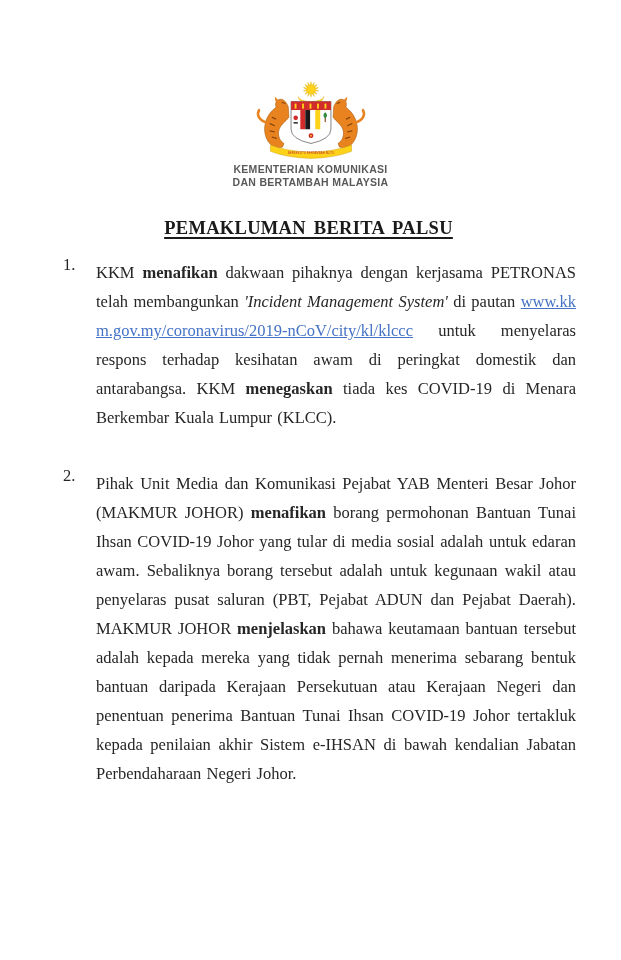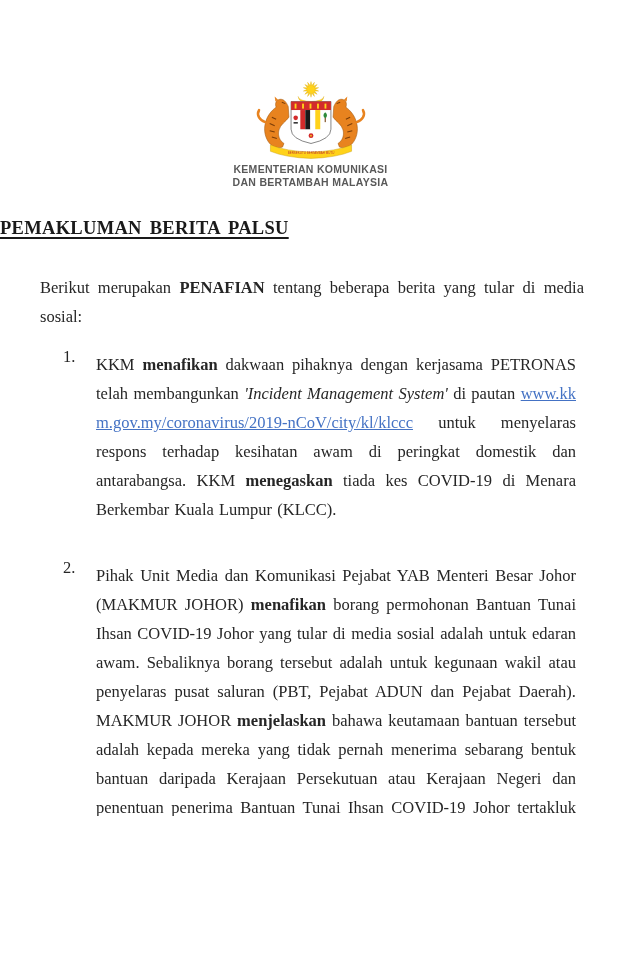--- a/index.html
+++ b/index.html
@@ -8,21 +8,21 @@
     font-family:"Liberation Serif", serif;color:#262626;overflow:hidden;
   }
   .masthead{padding-top:78px;text-align:center;}
   .crest{width:122px;height:84px;display:block;margin:0 auto;}
   .ministry{
     margin-top:1px;font-family:"Liberation Sans", sans-serif;
     font-size:10.5px;font-weight:700;color:#595959;
     letter-spacing:0.3px;line-height:12.5px;
   }
   .title{
-    margin:30px 4px 0 0;text-align:left;
+    margin:30px 4px 0 0;text-align:center;
     font-size:18.5px;font-weight:700;letter-spacing:0.3px;word-spacing:3px;
     text-decoration:underline;text-decoration-thickness:1.5px;text-underline-offset:3px;
     color:#1a1a1a;
   }
   .body-text{font-size:16.5px;line-height:29px;text-align:justify;word-spacing:1px;}
   .intro{margin:34px 37px 0 40px;}
   .list{margin:11px 37px 0 63px;}
   .item{display:flex;}
   .item + .item{margin-top:21px;}
   .num{flex:none;width:25px;font-size:16.5px;line-height:29px;}
@@ -76,21 +76,20 @@
       <text x="85" y="107" text-anchor="middle" font-size="4.2" fill="#c0392b" font-family="Liberation Sans, sans-serif">BERSEKUTU BERTAMBAH MUTU</text>
     </svg>
     <div class="ministry">
       <div>KEMENTERIAN KOMUNIKASI</div>
       <div>DAN BERTAMBAH MALAYSIA</div>
     </div>
   </header>
 
   <h1 class="title">PEMAKLUMAN BERITA PALSU</h1>
 
-  <p class="intro body-text"><span>Berikut merupakan </span><span class="b">PENAFIAN</span><span> tentang beberapa berita yang tular di media sosial:</span></p>
 
   <div class="list">
     <div class="item">
       <span class="num">1.</span>
       <p class="itext body-text"><span>KKM </span><span class="b">menafikan</span><span> dakwaan pihaknya dengan kerjasama PETRONAS telah membangunkan </span><span class="i">'Incident Management System'</span><span> di pautan </span><a href="#" class="doclink">www.kkm.gov.my/coronavirus/2019-nCoV/city/kl/klccc</a><span> untuk menyelaras respons terhadap kesihatan awam di peringkat domestik dan antarabangsa. KKM </span><span class="b">menegaskan</span><span> tiada kes COVID-19 di Menara Berkembar Kuala Lumpur (KLCC).</span></p>
     </div>
     <div class="item">
       <span class="num">2.</span>
       <p class="itext body-text"><span>Pihak Unit Media dan Komunikasi Pejabat YAB Menteri Besar Johor (MAKMUR JOHOR) </span><span class="b">menafikan</span><span> borang permohonan Bantuan Tunai Ihsan COVID-19 Johor yang tular di media sosial adalah untuk edaran awam. Sebaliknya borang tersebut adalah untuk kegunaan wakil atau penyelaras pusat saluran (PBT, Pejabat ADUN dan Pejabat Daerah). MAKMUR JOHOR </span><span class="b">menjelaskan</span><span> bahawa keutamaan bantuan tersebut adalah kepada mereka yang tidak pernah menerima sebarang bentuk bantuan daripada Kerajaan Persekutuan atau Kerajaan Negeri dan penentuan penerima Bantuan Tunai Ihsan COVID-19 Johor tertakluk kepada penilaian akhir Sistem e-IHSAN di bawah kendalian Jabatan Perbendaharaan Negeri Johor.</span></p>
     </div>

